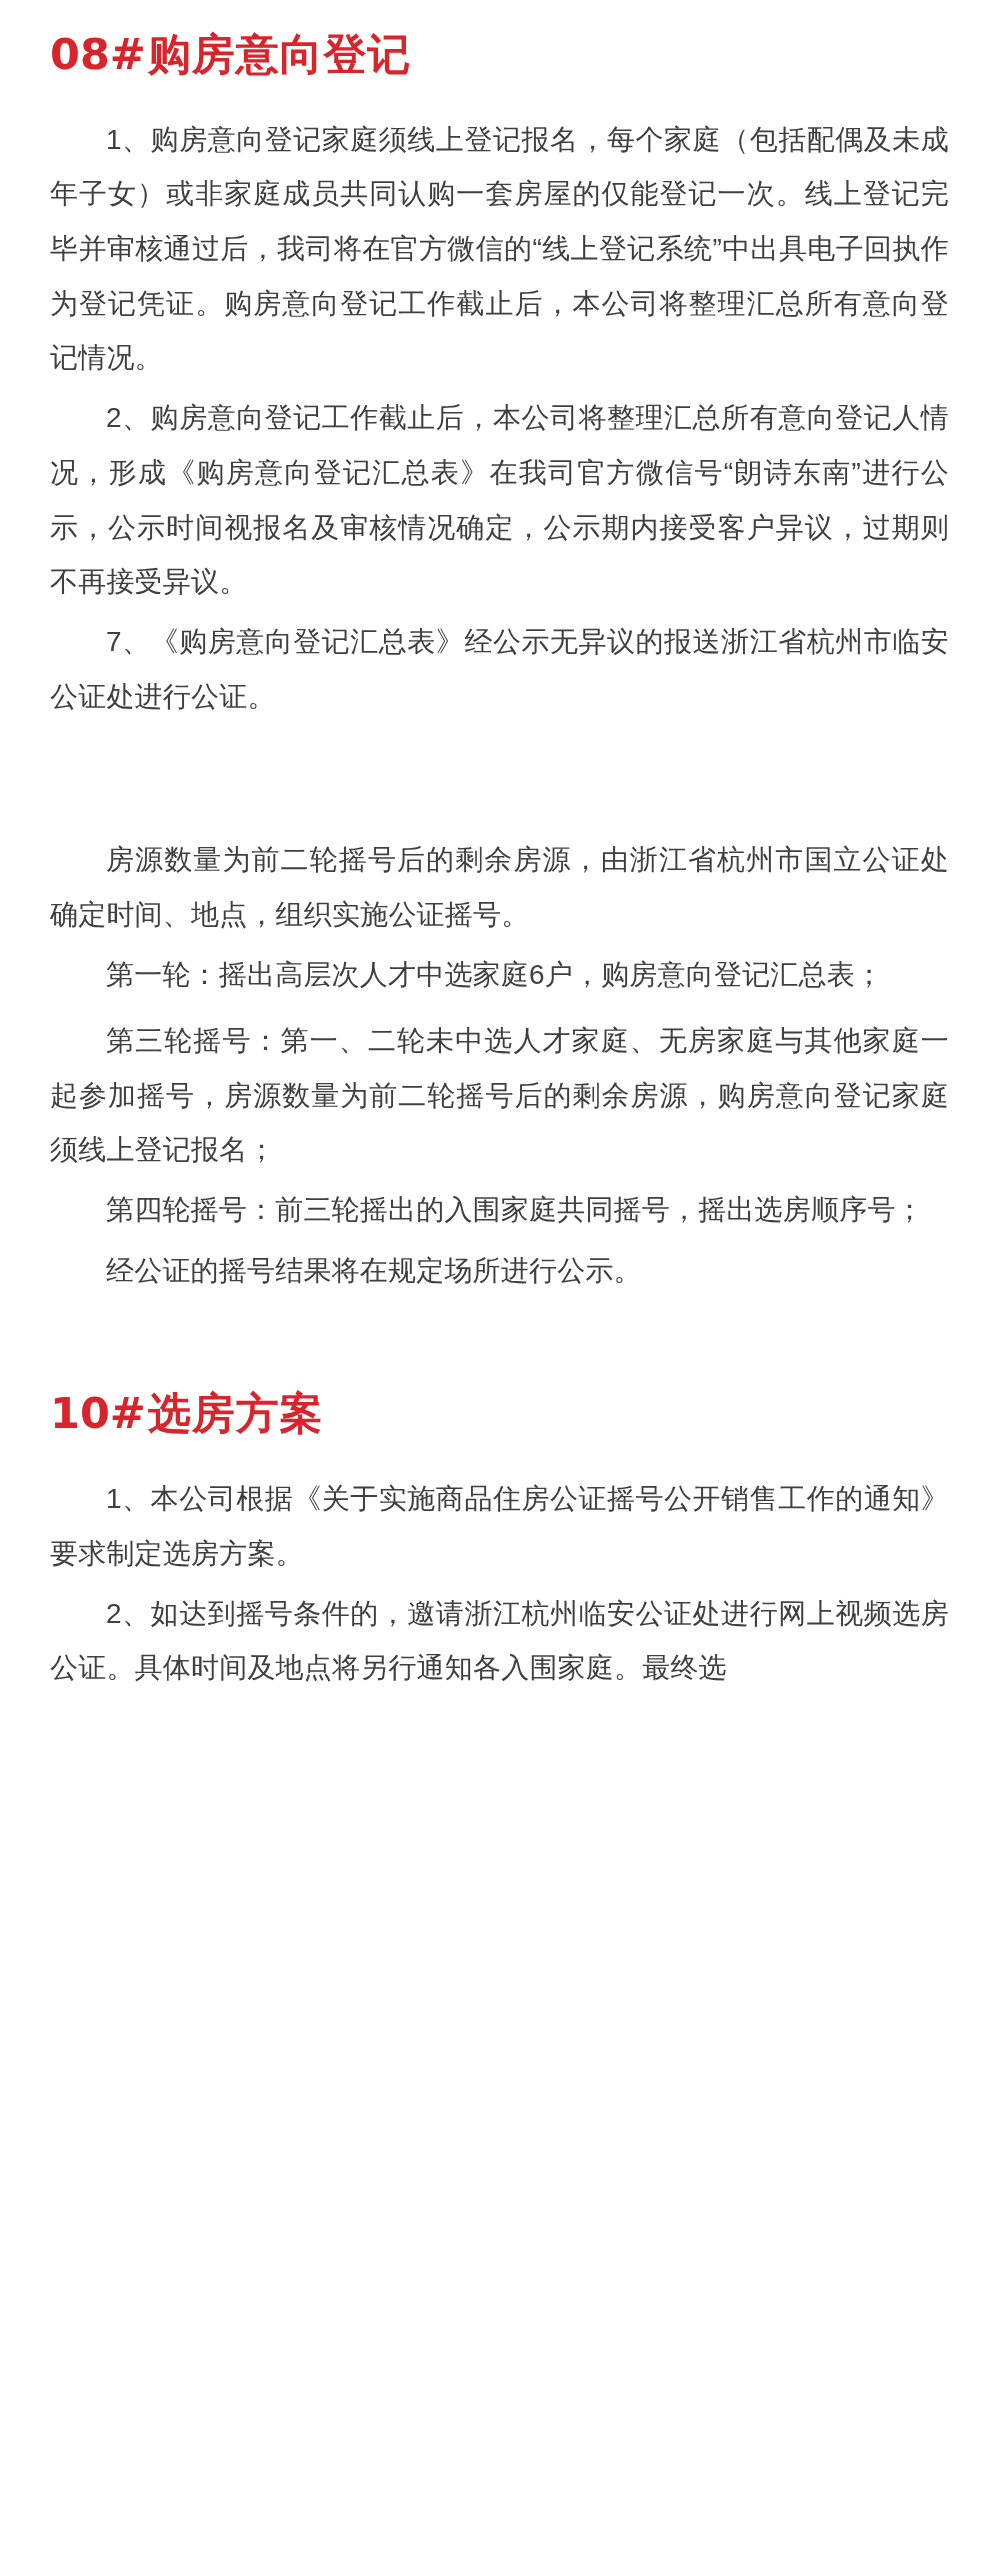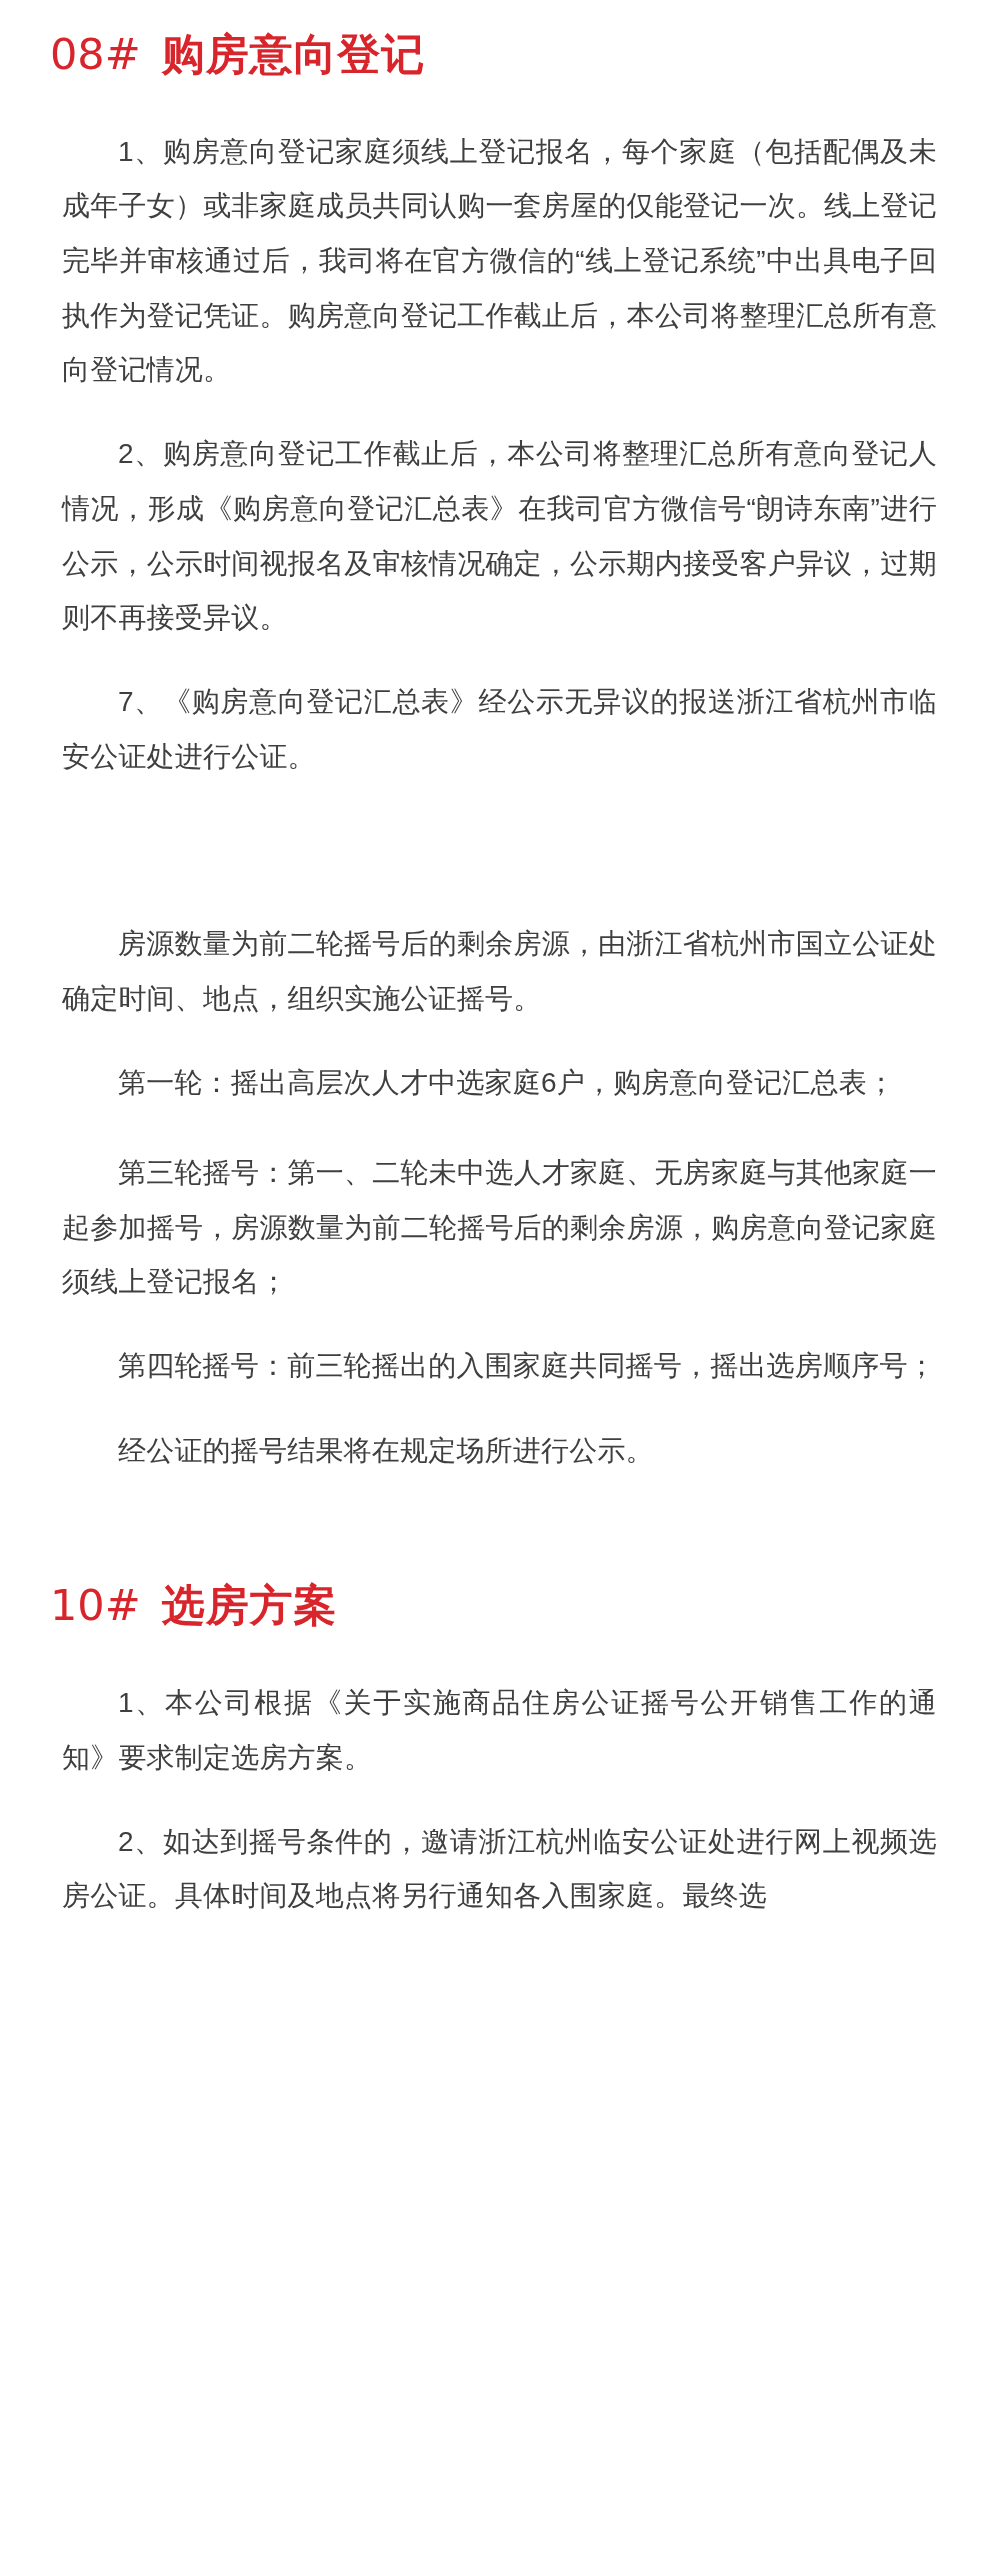--- a/index.html
+++ b/index.html
@@ -28,34 +28,34 @@
     color: #d8242b;
     font-size: 43px;
     font-weight: 700;
     letter-spacing: 0.9px;
     line-height: 1.25;
     margin: 0;
     padding: 0;
     white-space: nowrap;
   }
   .section-heading .num {
-    font-weight: 400;
+    font-weight: 700;
     font-family: "DejaVu Sans", "Liberation Sans", sans-serif;
     letter-spacing: 0px;
   }
   .section-heading .title-text {
-    margin-left: 21px;
+    margin-left: 2px;
   }
   .para {
     font-size: 28px;
     line-height: 1.95;
     color: #3f3f3f;
     text-align: justify;
     text-justify: inter-ideograph;
-    margin: 12px;
+    margin: 0;
     padding: 0;
     letter-spacing: 0.2px;
   }
   .para.indent {
     text-indent: 56px;
   }
   .gap-heading-body { height: 31px; }
   .gap-para { height: 5.6px; }
   .gap-section { height: 78px; }
   .gap-section-lg { height: 89px; }

